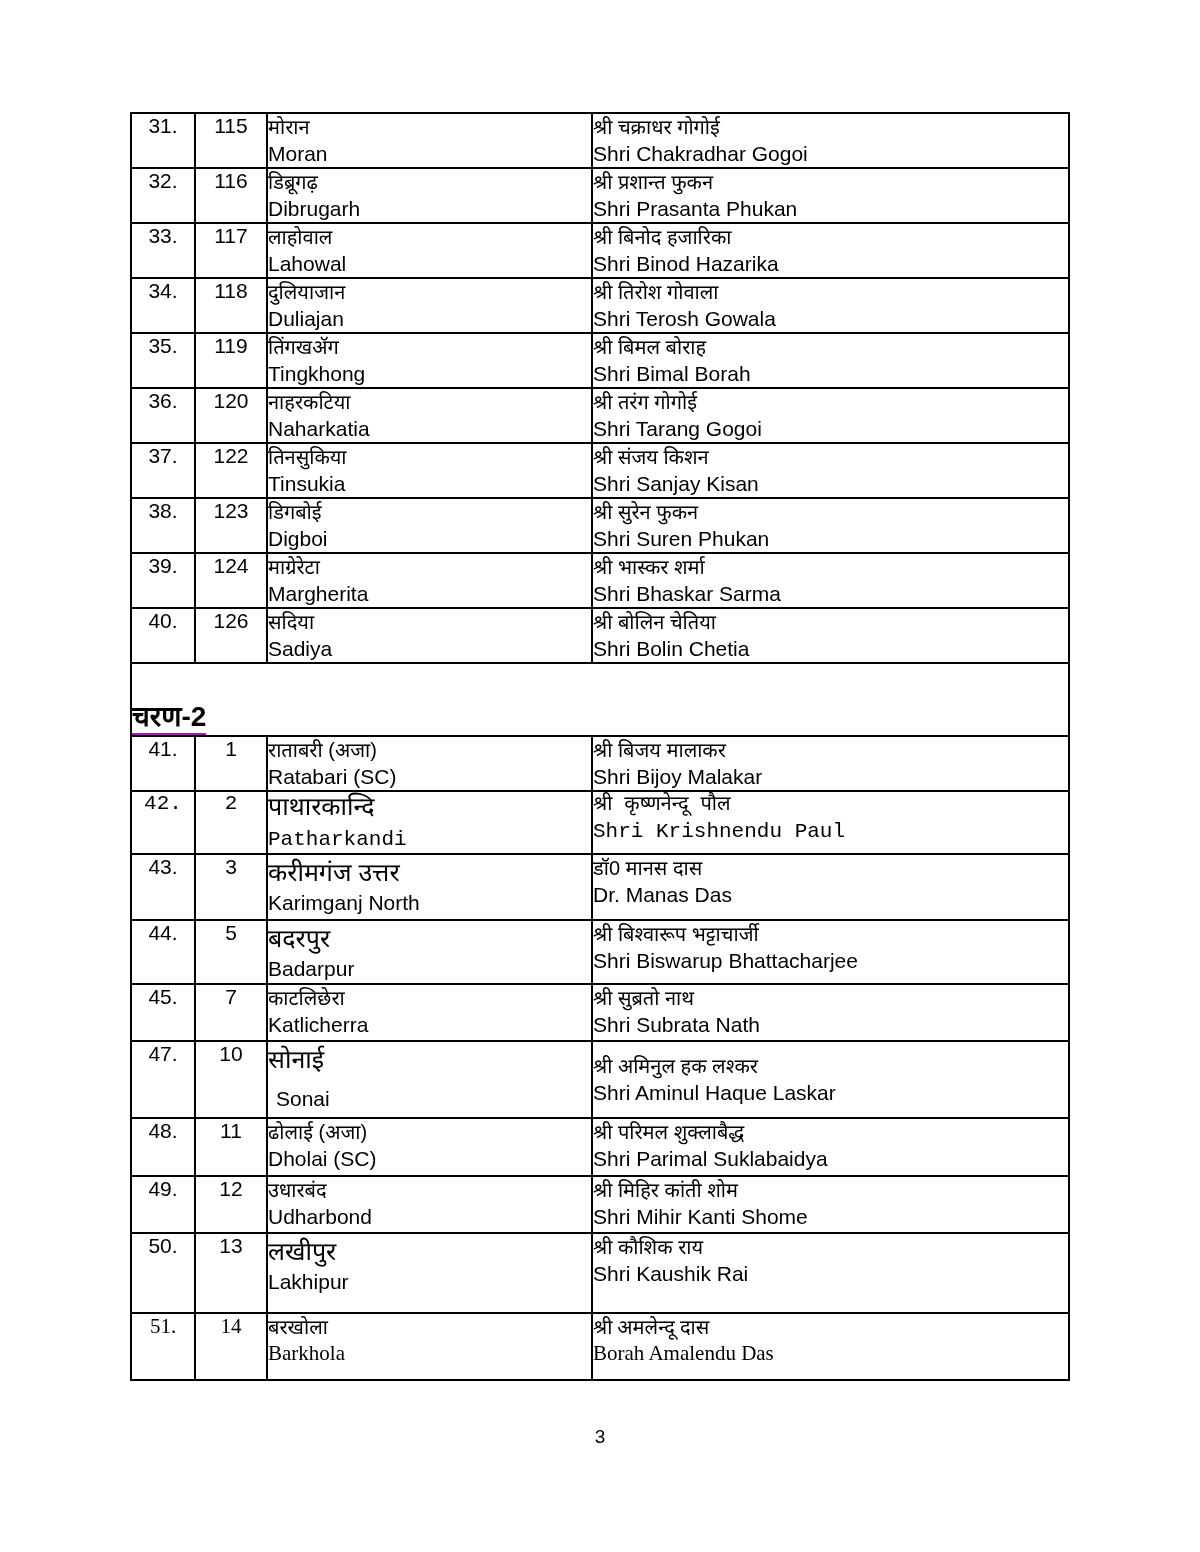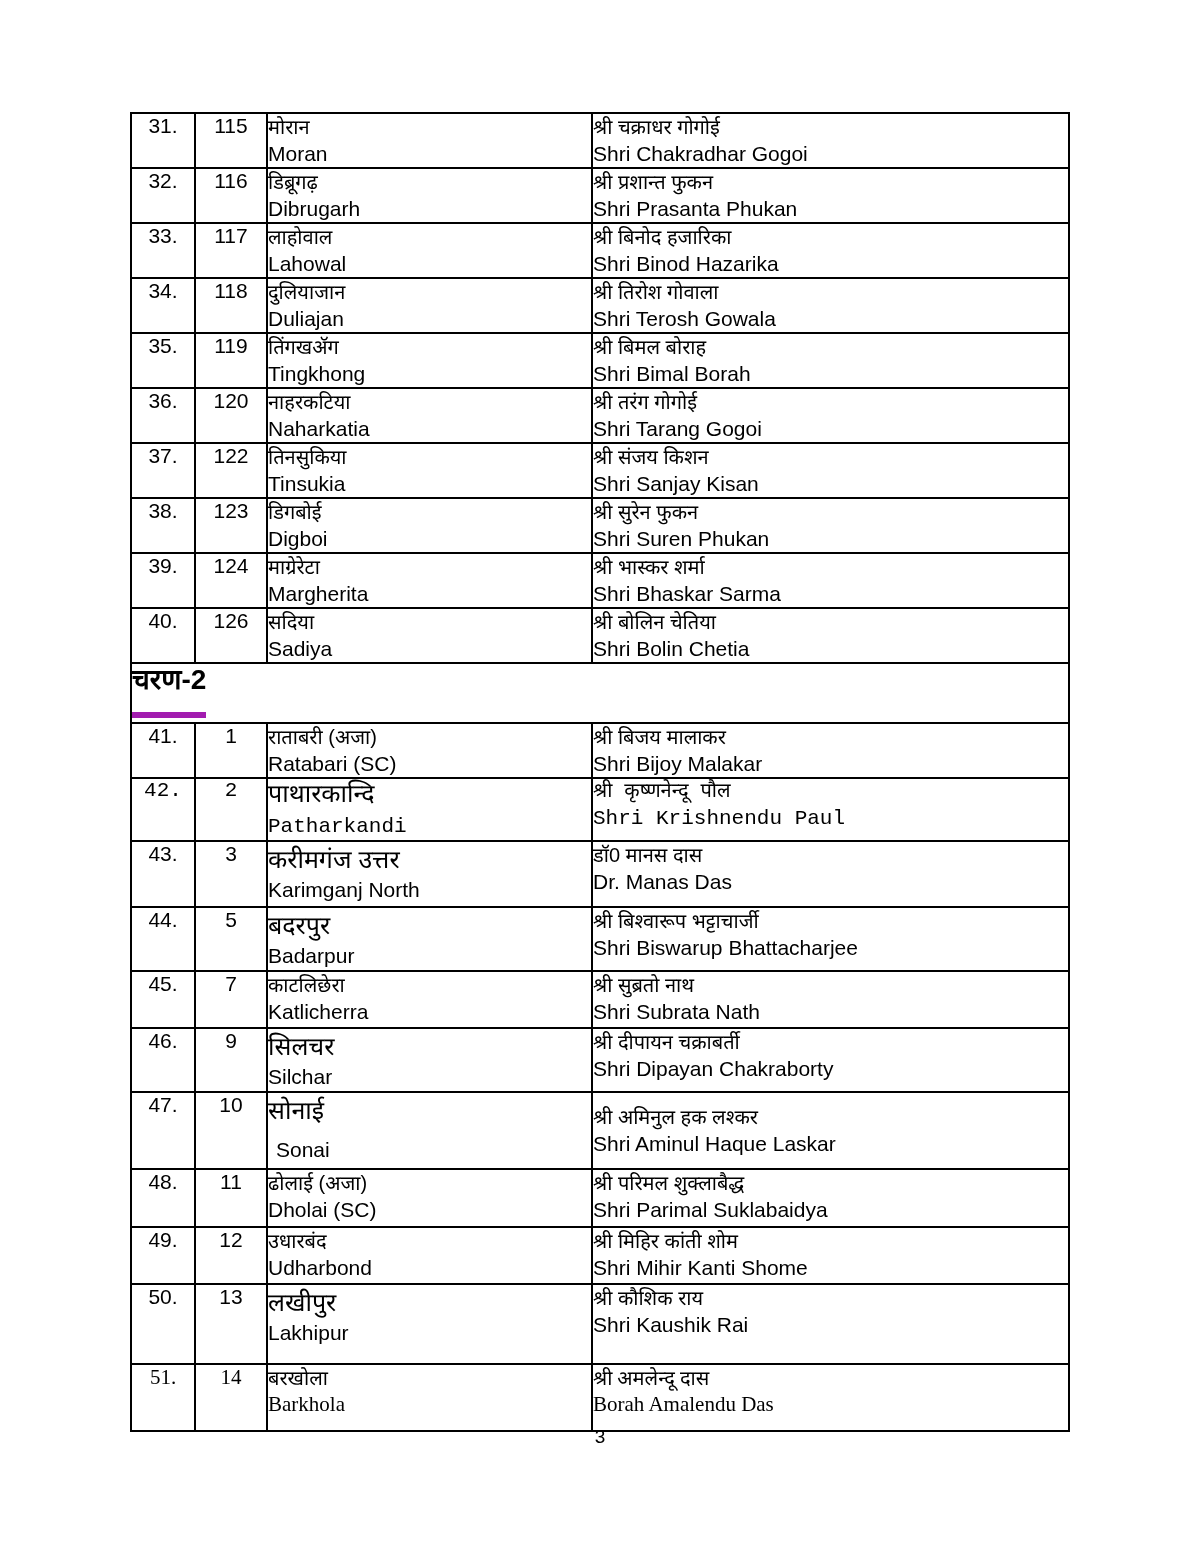--- a/index.html
+++ b/index.html
@@ -20,21 +20,21 @@
   td.cand{padding:3px 8px 0 11px;}
   .hi{font-size:20px;line-height:26px;white-space:nowrap;}
   .hi.big{font-size:25px;line-height:34px;}
   .en{font-size:21px;line-height:27px;white-space:nowrap;}
   td.cons.spread{position:relative;}
   td.cons.spread .en{position:absolute;left:8px;bottom:5px;}
   td.cand.vc{vertical-align:middle;margin-left:26px;}
   td.hcell{vertical-align:middle;padding-left:8px;}
   .phase{
     display:inline-block;font-weight:bold;font-size:28px;line-height:31px;
-    border-bottom:6px solid #a21caf;padding-bottom:17px;
+    border-bottom:2px solid #a21caf;padding-bottom:1px;margin-top:37px;
   }
   .pageno{
     position:absolute;top:1426px;left:0;width:1200px;
     text-align:center;font-size:19px;
   }
 </style>
 </head>
 <body>
 
 <table class="tbl">
@@ -221,32 +221,20 @@
         <td class="no">7</td>
         <td class="cons">
           <div class="hi">काटलिछेरा</div>
           <div class="en">Katlicherra</div>
         </td>
         <td class="cand">
           <div class="hi">श्री सुब्रतो नाथ</div>
           <div class="en">Shri Subrata Nath</div>
         </td>
       </tr>
-      <tr class="row" style="height: 64px;">
-        <td class="sl">46.</td>
-        <td class="no">9</td>
-        <td class="cons">
-          <div class="hi big">सिलचर</div>
-          <div class="en">Silchar</div>
-        </td>
-        <td class="cand">
-          <div class="hi">श्री दीपायन चक्राबर्ती</div>
-          <div class="en">Shri Dipayan Chakraborty</div>
-        </td>
-      </tr>
       <tr class="row" style="height: 77px;">
         <td class="sl">47.</td>
         <td class="no">10</td>
         <td class="cons spread">
           <div class="hi big">सोनाई</div>
           <div class="en">Sonai</div>
         </td>
         <td class="cand vc">
           <div class="hi">श्री अमिनुल हक लश्कर</div>
           <div class="en">Shri Aminul Haque Laskar</div>

